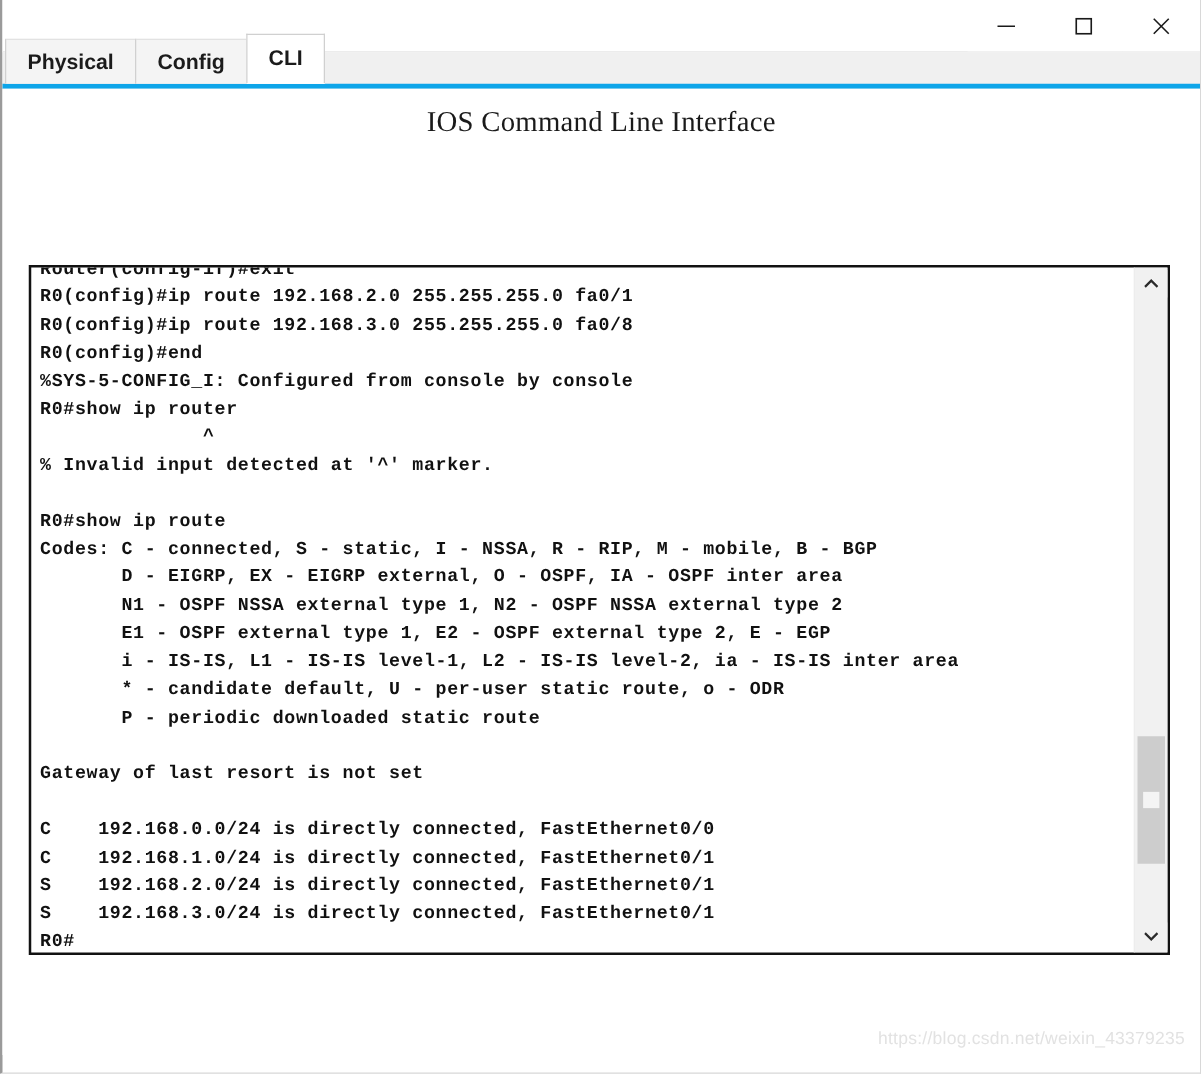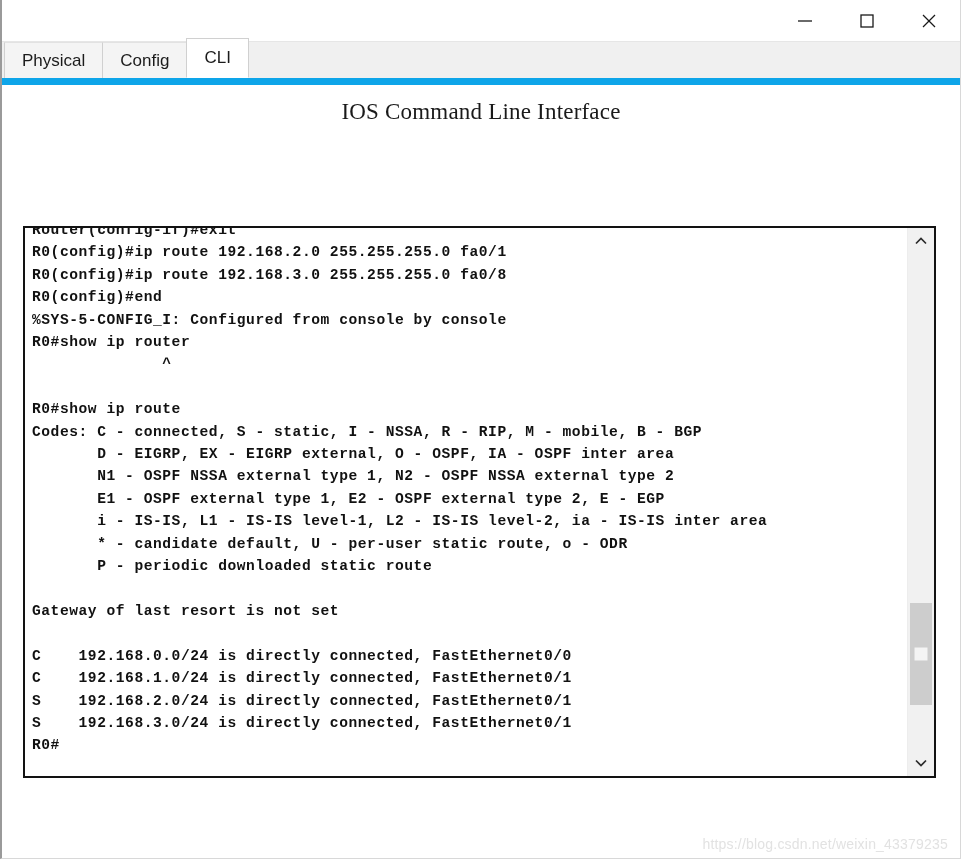--- a/index.html
+++ b/index.html
@@ -64,27 +64,28 @@
     display: flex;
     align-items: center;
     justify-content: center;
     background: #ffffff;
   }
   .win-btn svg { display: block; }
 
   
   .tabstrip {
     position: relative;
-    height: 43px;
+    height: 29px;
     background: #f0f0f0;
     display: flex;
     align-items: flex-end;
     padding-left: 2px;
-    border-bottom: 7px solid #0ea5e9;
-    box-sizing: border-box;
+    border-bottom: 4px solid #0ea5e9;
+    box-sizing: border-box;
+    font-weight: bold;
   }
   .tab {
     height: 36px;
     padding: 0 17px;
     display: flex;
     align-items: center;
     justify-content: center;
     font-size: 17px;
     color: #1b1b1b;
     background: #f4f4f4;
@@ -266,20 +267,21 @@
 
       <div class="term-text">
         <div class="scroller" id="term-lines">
             <div class="term-line">Router(config-if)#exit</div>
             <div class="term-line">R0(config)#ip route 192.168.2.0 255.255.255.0 fa0/1</div>
             <div class="term-line">R0(config)#ip route 192.168.3.0 255.255.255.0 fa0/8</div>
             <div class="term-line">R0(config)#end</div>
             <div class="term-line">%SYS-5-CONFIG_I: Configured from console by console</div>
             <div class="term-line">R0#show ip router</div>
             <div class="term-line">              ^</div>
+            <div class="term-line">% Invalid input detected at '^' marker.</div>
             <div class="term-line">&nbsp;</div>
             <div class="term-line">R0#show ip route</div>
             <div class="term-line">Codes: C - connected, S - static, I - NSSA, R - RIP, M - mobile, B - BGP</div>
             <div class="term-line">       D - EIGRP, EX - EIGRP external, O - OSPF, IA - OSPF inter area</div>
             <div class="term-line">       N1 - OSPF NSSA external type 1, N2 - OSPF NSSA external type 2</div>
             <div class="term-line">       E1 - OSPF external type 1, E2 - OSPF external type 2, E - EGP</div>
             <div class="term-line">       i - IS-IS, L1 - IS-IS level-1, L2 - IS-IS level-2, ia - IS-IS inter area</div>
             <div class="term-line">       * - candidate default, U - per-user static route, o - ODR</div>
             <div class="term-line">       P - periodic downloaded static route</div>
             <div class="term-line">&nbsp;</div>

